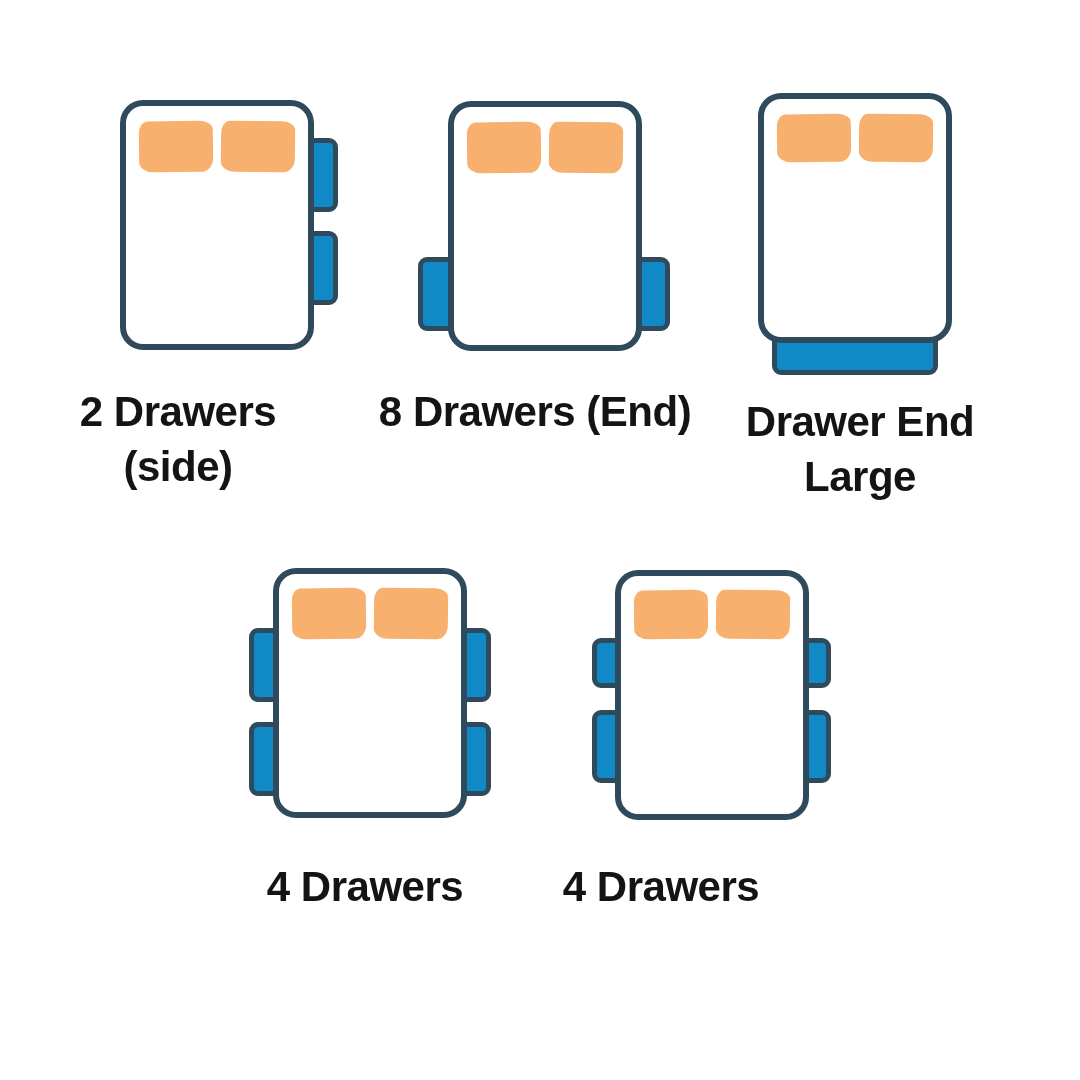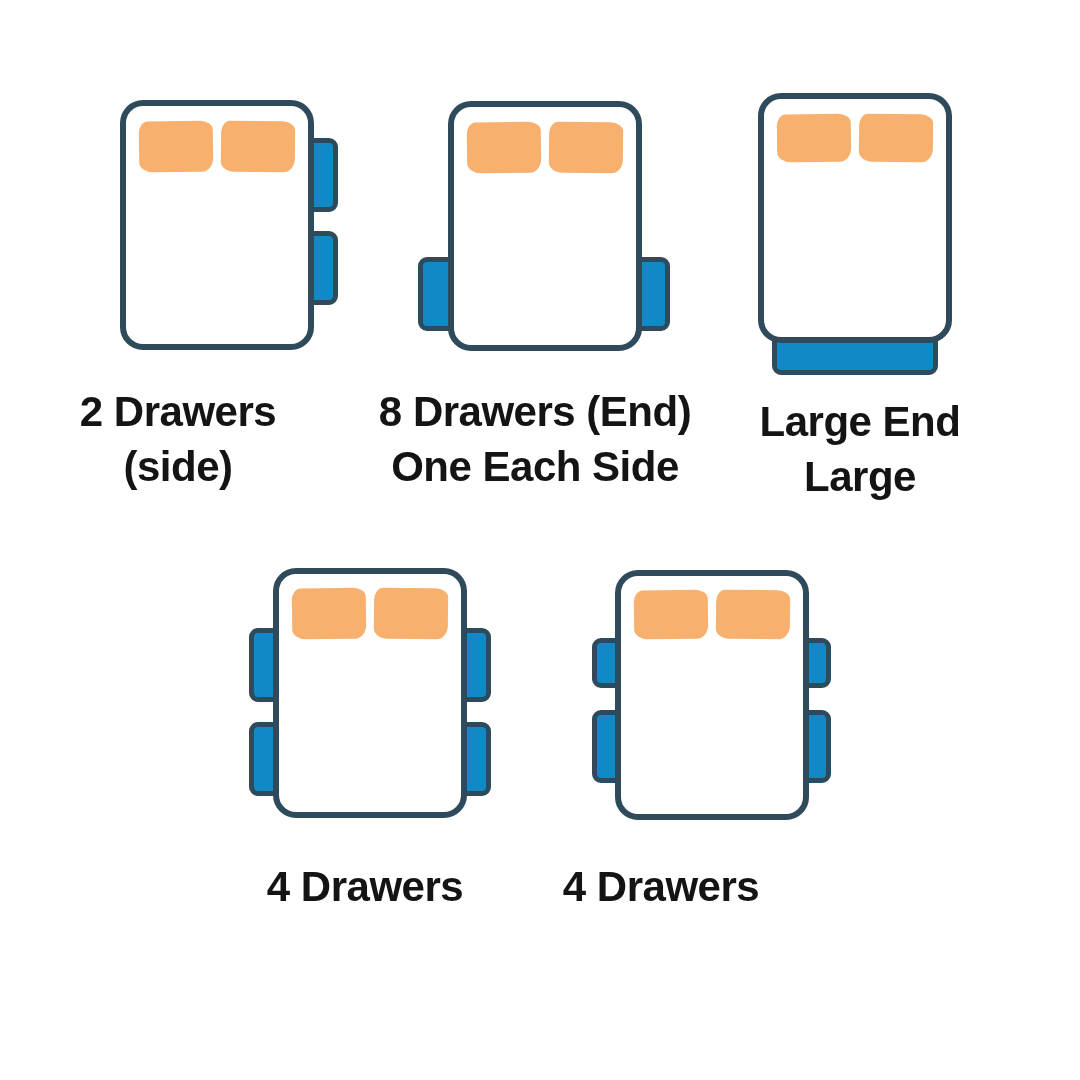--- a/index.html
+++ b/index.html
@@ -65,31 +65,30 @@
 
   <div class="bed" style="left:448px;top:101px;">
     <div class="drawer side" style="left:-30px;top:156px;width:52px;"></div>
     <div class="drawer side" style="right:-28px;top:156px;width:50px;"></div>
     <div class="bed-surface"></div>
     <div class="pillow p-left"></div>
     <div class="pillow p-right"></div>
   </div>
   <div class="fig-label" style="left:335px;top:384px;">
     <div>8 Drawers (End)</div>
-    <div>One Each Side</div>
   </div>
 
   <div class="bed" style="left:758px;top:93px;">
     <div class="drawer" style="left:14px;top:234px;width:166px;height:48px;"></div>
     <div class="bed-surface"></div>
     <div class="pillow p-left" style="height:48px;"></div>
     <div class="pillow p-right" style="height:48px;"></div>
   </div>
   <div class="fig-label" style="left:660px;top:394px;">
-    <div>Large End</div>
+    <div>Drawer End</div>
     <div>Large</div>
   </div>
 
   <div class="bed" style="left:273px;top:568px;">
     <div class="drawer side" style="left:-24px;top:60px;"></div>
     <div class="drawer side" style="left:-24px;top:154px;"></div>
     <div class="drawer side" style="right:-24px;top:60px;"></div>
     <div class="drawer side" style="right:-24px;top:154px;"></div>
     <div class="bed-surface"></div>
     <div class="pillow p-left" style="top:20px;"></div>

